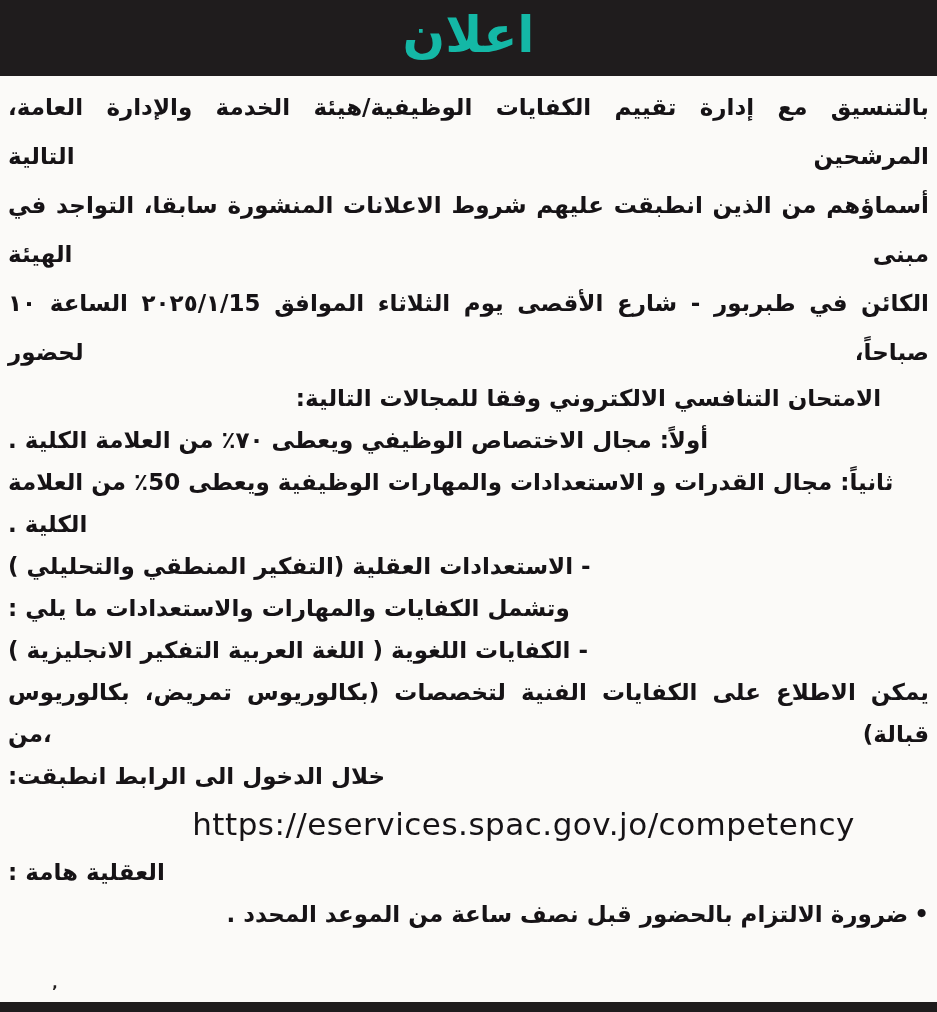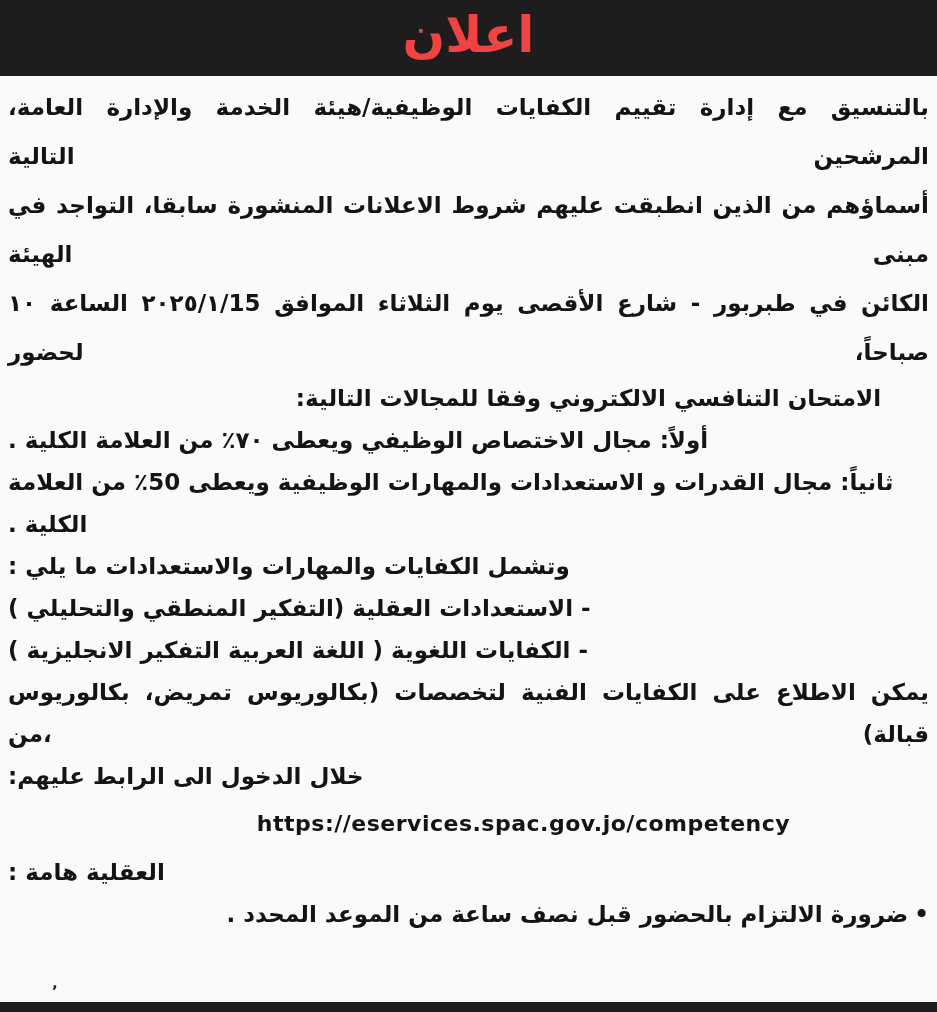--- a/index.html
+++ b/index.html
@@ -18,21 +18,21 @@
     height: 1012px;
   }
   .header-bar {
     height: 76px;
     background: #1f1c1d;
     display: flex;
     align-items: center;
     justify-content: center;
   }
   .header-title {
-    color: #ef4444;
+    color: #14b8a6;
     font-size: 50px;
     font-weight: bold;
     line-height: 1;
     padding-bottom: 6px;
   }
   .content {
     direction: rtl;
     padding: 7px 8px 0 8px;
     font-weight: bold;
     font-size: 23px;
@@ -52,24 +52,24 @@
   }
   .note-row {
     text-align: justify;
     text-align-last: right;
   }
   .bullet { margin-left: 6px; }
   .url-line {
     direction: ltr;
     text-align: center;
     padding-left: 110px;
-    font-size: 22px;
+    font-size: 31px;
     line-height: 54px;
     letter-spacing: 0.5px;
-    font-weight: bold;
+    font-weight: normal;
   }
   .scan-mark {
     position: absolute;
     left: 52px;
     bottom: 12px;
     font-size: 15px;
     font-weight: bold;
     color: #242021;
   }
   .footer-bar {
@@ -92,26 +92,26 @@
 
   <div class="content">
 
     <div class="jline">بالتنسيق مع إدارة تقييم الكفايات الوظيفية/هيئة الخدمة والإدارة العامة، المرشحين التالية</div>
     <div class="jline">أسماؤهم من الذين انطبقت عليهم شروط الاعلانات المنشورة سابقا، التواجد في مبنى الهيئة</div>
     <div class="jline">الكائن في طبربور - شارع الأقصى يوم الثلاثاء الموافق ٢٠٢٥/١/15 الساعة ١٠ صباحاً، لحضور</div>
     <div class="row center-shift">الامتحان التنافسي الالكتروني وفقا للمجالات التالية:</div>
 
     <div class="row">أولاً: مجال الاختصاص الوظيفي ويعطى ٧٠٪ من العلامة الكلية .</div>
     <div class="row">ثانياً: مجال القدرات و الاستعدادات والمهارات الوظيفية ويعطى 50٪ من العلامة الكلية .</div>
+    <div class="row">- الاستعدادات العقلية (التفكير المنطقي والتحليلي )</div>
     <div class="row">وتشمل الكفايات والمهارات والاستعدادات ما يلي :</div>
-    <div class="row">- الاستعدادات العقلية (التفكير المنطقي والتحليلي )</div>
     <div class="row">- الكفايات اللغوية ( اللغة العربية التفكير الانجليزية )</div>
 
     <div class="jline" style="line-height:42px;">يمكن الاطلاع على الكفايات الفنية لتخصصات (بكالوريوس تمريض، بكالوريوس قبالة) ،من</div>
-    <div class="row">خلال الدخول الى الرابط عليهم:</div>
+    <div class="row">خلال الدخول الى الرابط انطبقت:</div>
     <div class="url-line">https://eservices.spac.gov.jo/competency</div>
 
     <div class="row">العقلية هامة :</div>
 
     <div class="row note-row">
       <span class="bullet">•</span><span>ضرورة الالتزام بالحضور قبل نصف ساعة من الموعد المحدد .</span>
     </div>
 
   </div>
 

